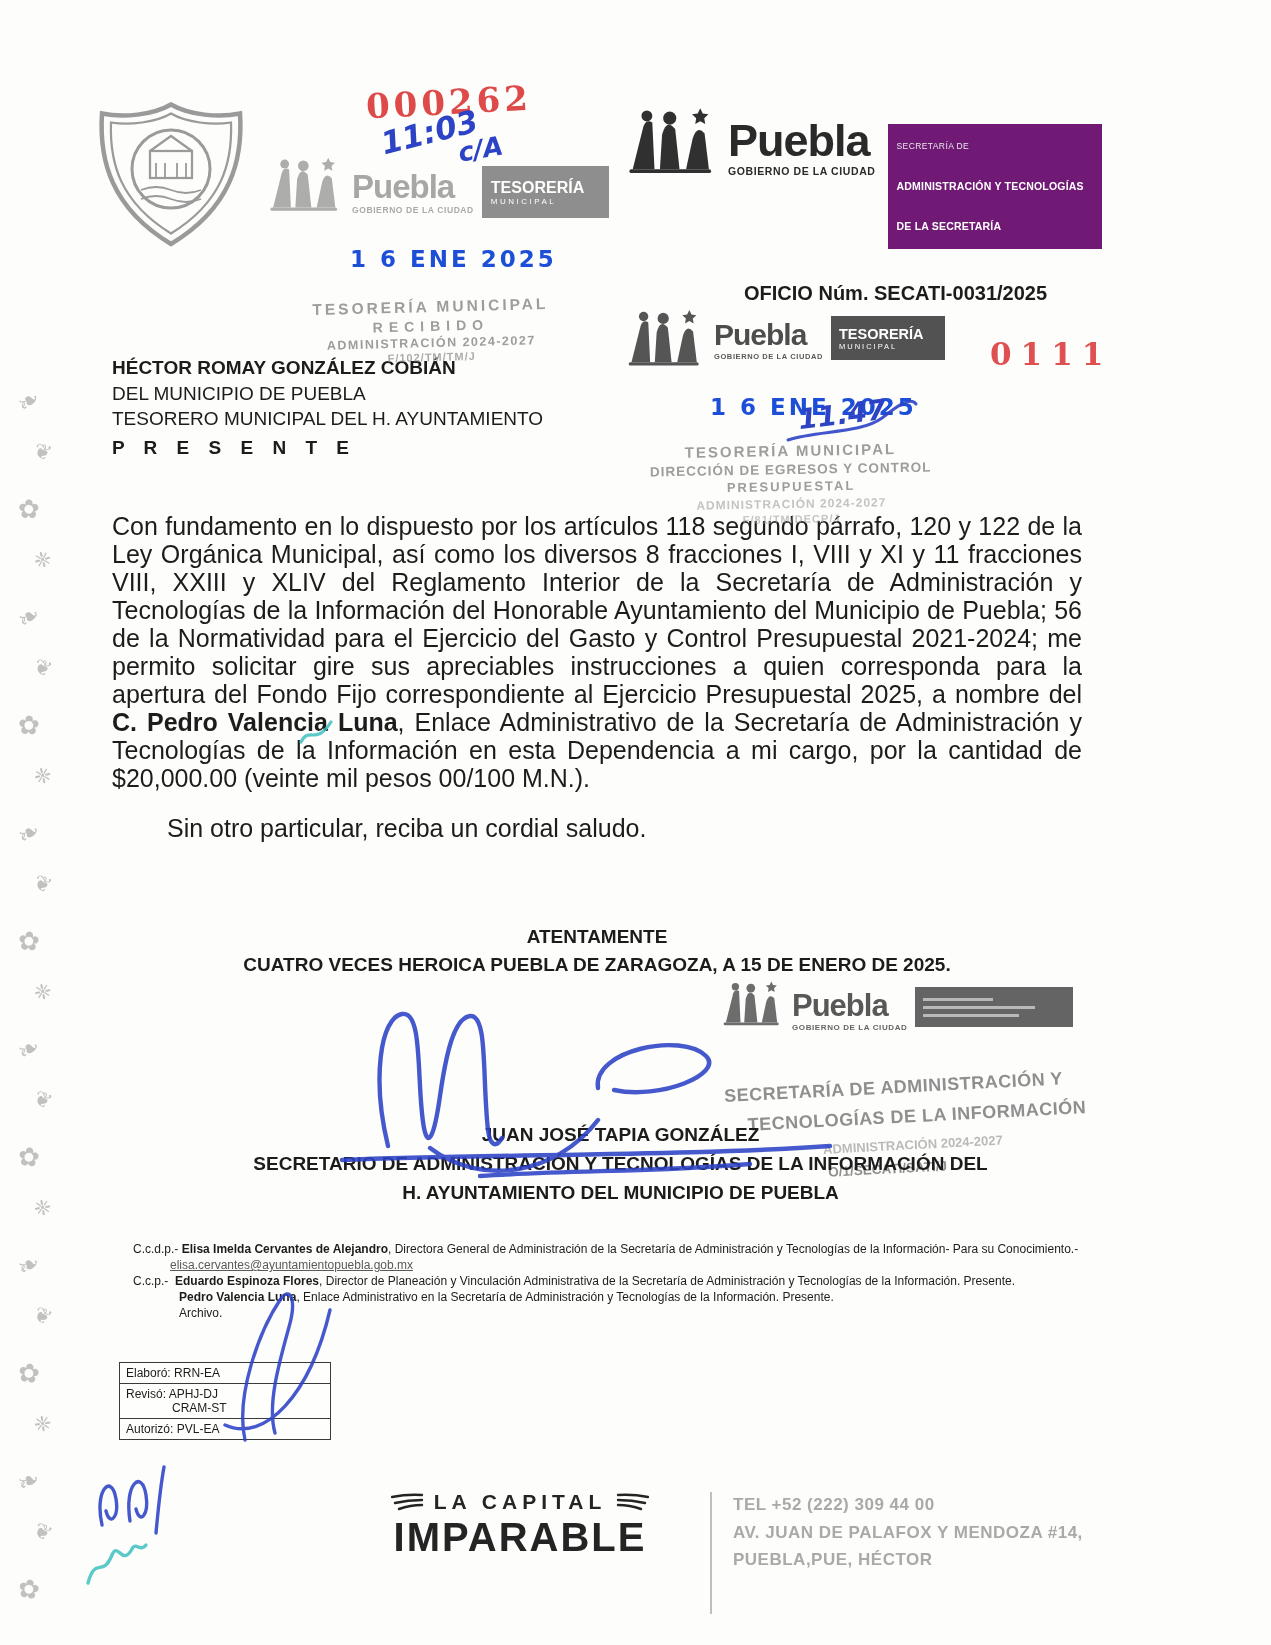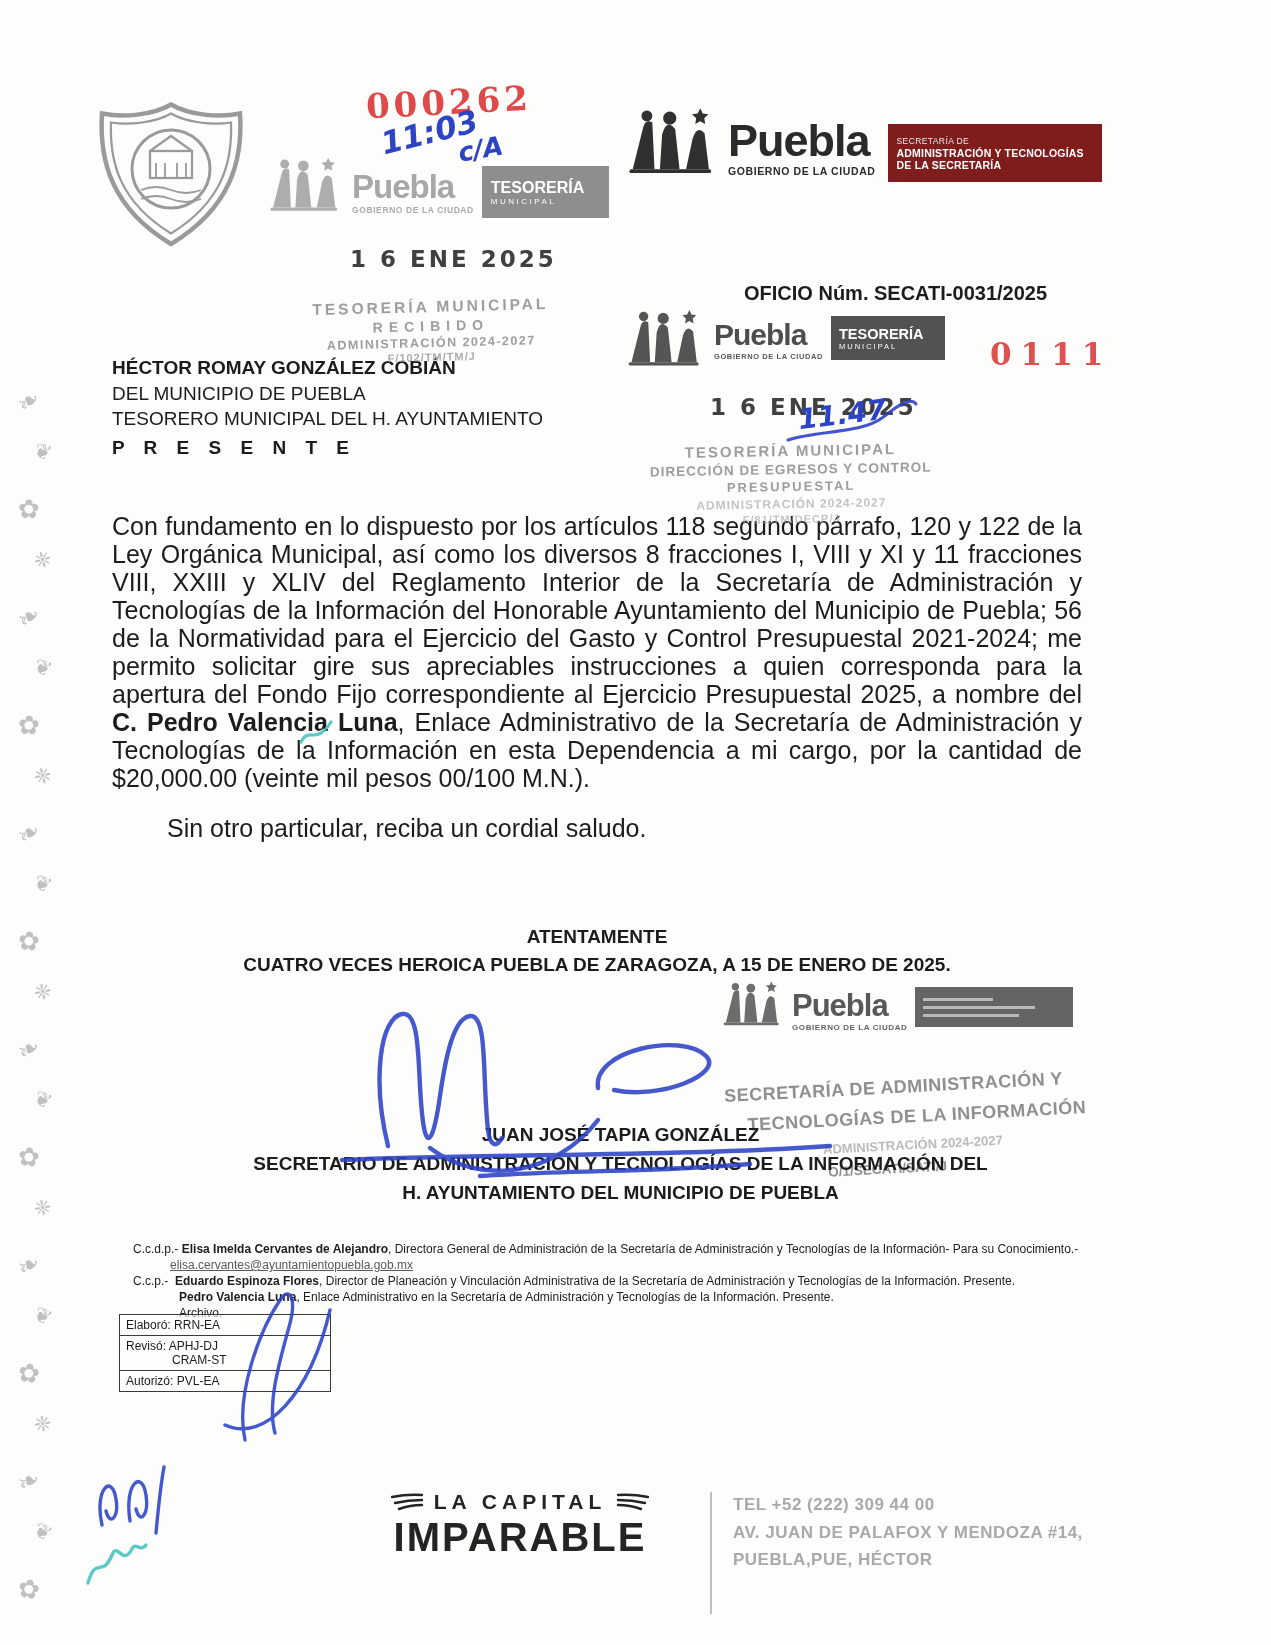--- a/index.html
+++ b/index.html
@@ -8,21 +8,21 @@
   .abs{position:absolute;}
 
   
   #margin-decor{position:absolute;left:16px;top:386px;width:56px;height:1260px;z-index:1;}
   .decor-glyph{position:absolute;color:#b7b7b7;opacity:.85;user-select:none;}
 
   
   .folio{font-family:"DejaVu Serif",serif;font-weight:bold;color:#dc3a3a;z-index:5;}
   #folio1{left:366px;top:82px;font-size:34px;letter-spacing:4px;transform:rotate(-3deg);opacity:.92;}
   #folio2{left:990px;top:336px;font-size:31px;letter-spacing:9px;opacity:.88;}
-  .red-date{color:#404040;font-weight:bold;letter-spacing:3px;font-size:23px;z-index:5;font-family:"DejaVu Sans",sans-serif;}
+  .red-date{color:#1d4ed8;font-weight:bold;letter-spacing:3px;font-size:23px;z-index:5;font-family:"DejaVu Sans",sans-serif;}
   #date1{left:350px;top:246px;}
   #date2{left:710px;top:394px;}
 
   
   .hand{color:#2d43c6;font-style:italic;font-weight:bold;font-family:"DejaVu Sans",sans-serif;z-index:6;}
   #hand-time1{left:380px;top:114px;font-size:31px;transform:rotate(-14deg);}
   #hand-mark{left:458px;top:134px;font-size:26px;transform:rotate(-10deg);}
   #hand-time2{left:798px;top:398px;font-size:28px;transform:rotate(-7deg);}
 
   
@@ -37,21 +37,21 @@
   #logo-stamp1 .brand{font-size:33px;color:#868686;margin-top:14px;}
   #logo-stamp1 .brandsub{font-size:8.5px;color:#8a8a8a;}
   #logo-stamp1 .darkbox{background:rgba(78,78,78,.88);width:118px;height:52px;margin-left:8px;margin-top:10px;padding-left:9px;}
   #logo-stamp1 .db1{font-size:16px;font-weight:bold;}
   #logo-stamp1 .db2{font-size:8px;letter-spacing:2.5px;}
 
   #logo-right{left:624px;top:106px;}
   #logo-right .picon{color:#303030;}
   #logo-right .brand{font-size:45px;color:#2a2a2a;margin-top:12px;}
   #logo-right .brandsub{font-size:10.5px;color:#2a2a2a;}
-  #logo-right .darkbox{background:#7f1d1d;width:196px;min-height:36px;margin-left:12px;margin-top:18px;padding:11px 9px;}
+  #logo-right .darkbox{background:#701a75;width:196px;min-height:36px;margin-left:12px;margin-top:18px;padding:17px 9px;gap:28px;}
   #logo-right .db0{font-size:8.5px;color:#e8e8e8;letter-spacing:.4px;}
   #logo-right .db1{font-size:10.5px;font-weight:bold;letter-spacing:.2px;margin-top:1px;}
   #logo-right .db2{font-size:10.5px;font-weight:bold;letter-spacing:.2px;}
 
   #logo-stamp2{left:624px;top:308px;opacity:.92;}
   #logo-stamp2 .picon{color:#474747;}
   #logo-stamp2 .brand{font-size:30px;color:#3f3f3f;margin-top:12px;}
   #logo-stamp2 .brandsub{font-size:7.5px;color:#4a4a4a;}
   #logo-stamp2 .darkbox{background:rgba(52,52,52,.92);width:106px;height:44px;margin-left:8px;margin-top:8px;padding-left:8px;}
   #logo-stamp2 .db1{font-size:14.5px;font-weight:bold;}
@@ -107,21 +107,21 @@
   #signer{left:198px;top:1120px;width:845px;text-align:center;font-weight:bold;font-size:19px;line-height:29px;z-index:3;}
 
   
   #cc-block{left:133px;top:1242px;width:1010px;font-size:12px;line-height:14px;z-index:2;}
   #cc-block p{margin:0 0 2px 0;}
   #cc-block .ccemail{margin-left:37px;text-decoration:underline;color:#5a5a5a;}
   #cc-block .indent{margin-left:46px;}
   .ccbold{font-weight:bold;}
 
   
-  #approval-table{left:119px;top:1314px;width:210px;border:1.5px solid #3a3a3a;font-size:12px;z-index:2;background:rgba(255,255,255,.6);}
+  #approval-table{left:119px;top:1362px;width:210px;border:1.5px solid #3a3a3a;font-size:12px;z-index:2;background:rgba(255,255,255,.6);}
   .trow{border-bottom:1.5px solid #3a3a3a;padding:3px 6px;}
   .trow:last-child{border-bottom:none;}
   .trow .v2{margin-left:46px;}
 
   
   #footer-left{left:335px;top:1490px;width:370px;text-align:center;color:#242424;z-index:2;}
   #capital-row{display:flex;align-items:center;justify-content:center;gap:9px;}
   #capital-text{font-size:21px;font-weight:800;letter-spacing:5px;}
   #imparable-text{font-size:40px;font-weight:800;letter-spacing:2px;margin-top:1px;}
   #footer-divider{left:710px;top:1492px;width:2px;height:122px;background:#bfbfbf;z-index:2;}

